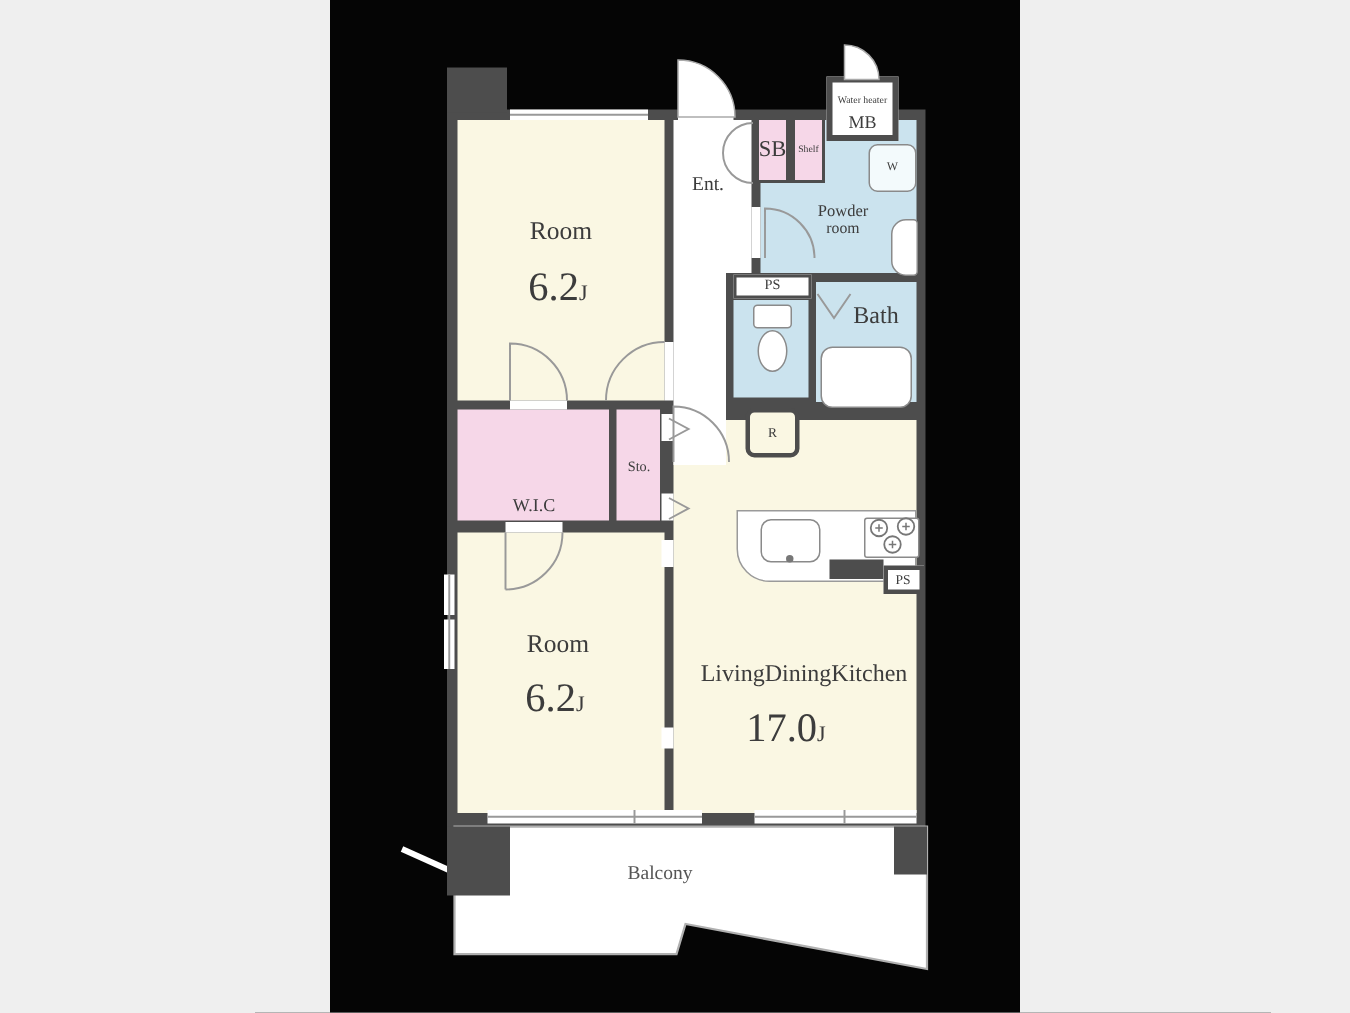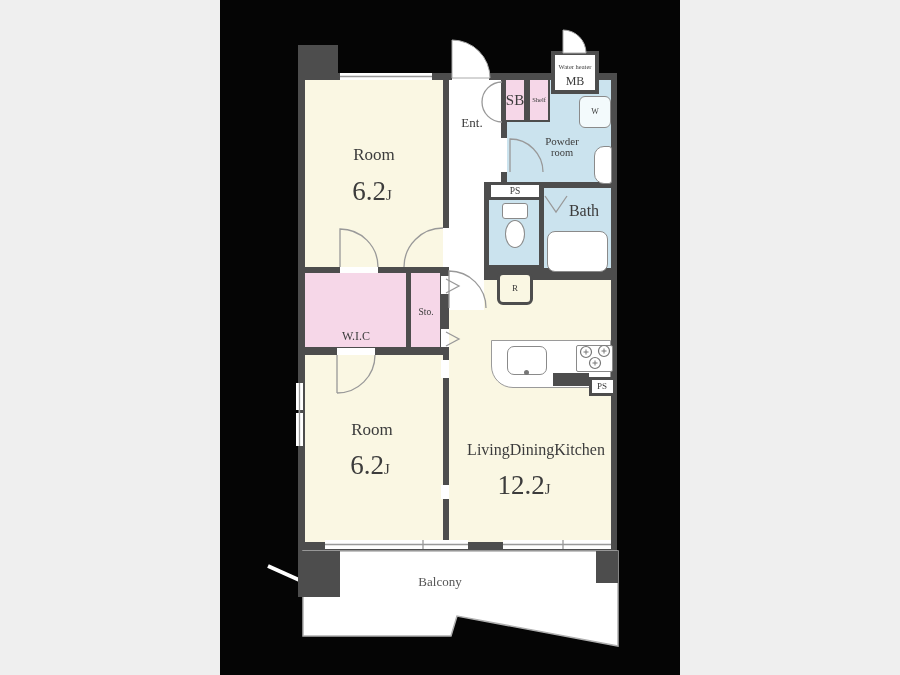--- a/index.html
+++ b/index.html
@@ -116,21 +116,21 @@
   <div class="lbl" style="left:374px;top:155px;font-size:17px;">Room</div>
   <div class="lbl" style="left:372px;top:192px;font-size:27px;">
     <span>6.2</span><span class="unit">J</span>
   </div>
   <div class="lbl" style="left:372px;top:430px;font-size:17px;">Room</div>
   <div class="lbl" style="left:370px;top:466px;font-size:27px;">
     <span>6.2</span><span class="unit">J</span>
   </div>
   <div class="lbl" style="left:536px;top:450px;font-size:16px;">LivingDiningKitchen</div>
   <div class="lbl" style="left:524px;top:486px;font-size:27px;">
-    <span>12.2</span><span class="unit">J</span>
+    <span>17.0</span><span class="unit">J</span>
   </div>
   <div class="lbl" style="left:356px;top:311px;font-size:12px;margin-top:26px;">W.I.C</div>
   <div class="lbl" style="left:426px;top:312px;font-size:9.5px;">Sto.</div>
   <div class="lbl" style="left:472px;top:123px;font-size:13px;">Ent.</div>
   <div class="lbl" style="left:515px;top:100px;font-size:15px;">SB</div>
   <div class="lbl" style="left:539px;top:100px;font-size:6.5px;">Shelf</div>
   <div class="lbl" style="left:575px;top:67px;font-size:6.5px;">Water heater</div>
   <div class="lbl" style="left:575px;top:82px;font-size:12px;">MB</div>
   <div class="lbl" style="left:562px;top:141px;font-size:11px;">Powder</div>
   <div class="lbl" style="left:562px;top:153px;font-size:10.5px;">room</div>

